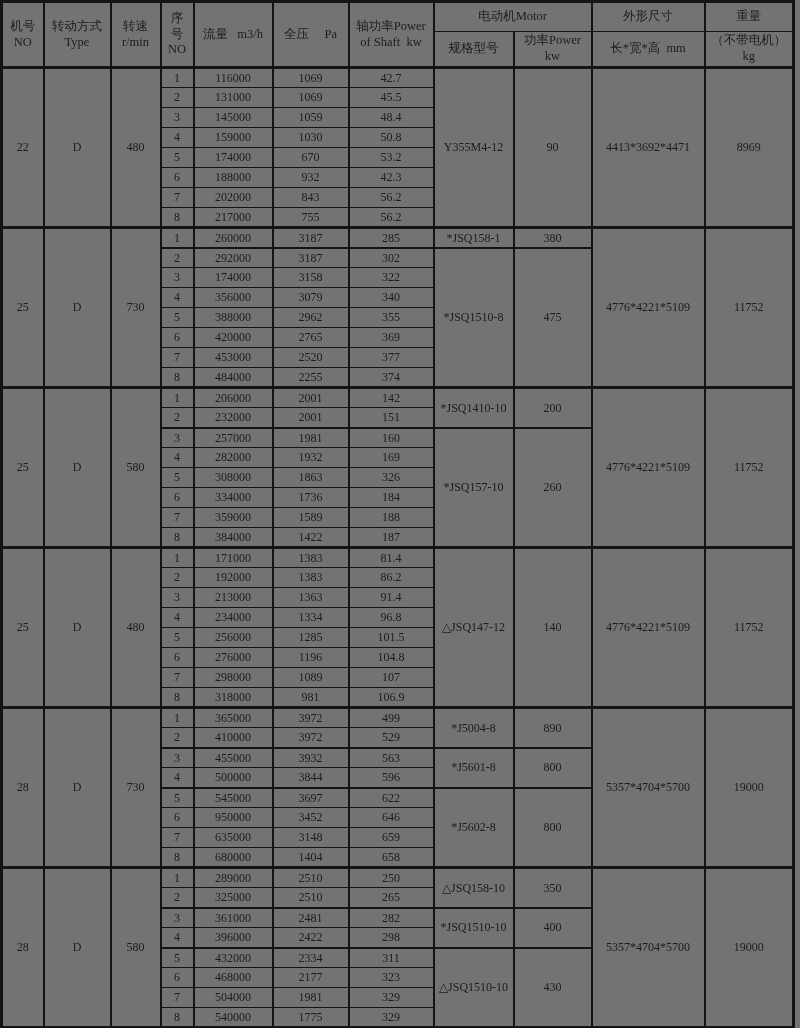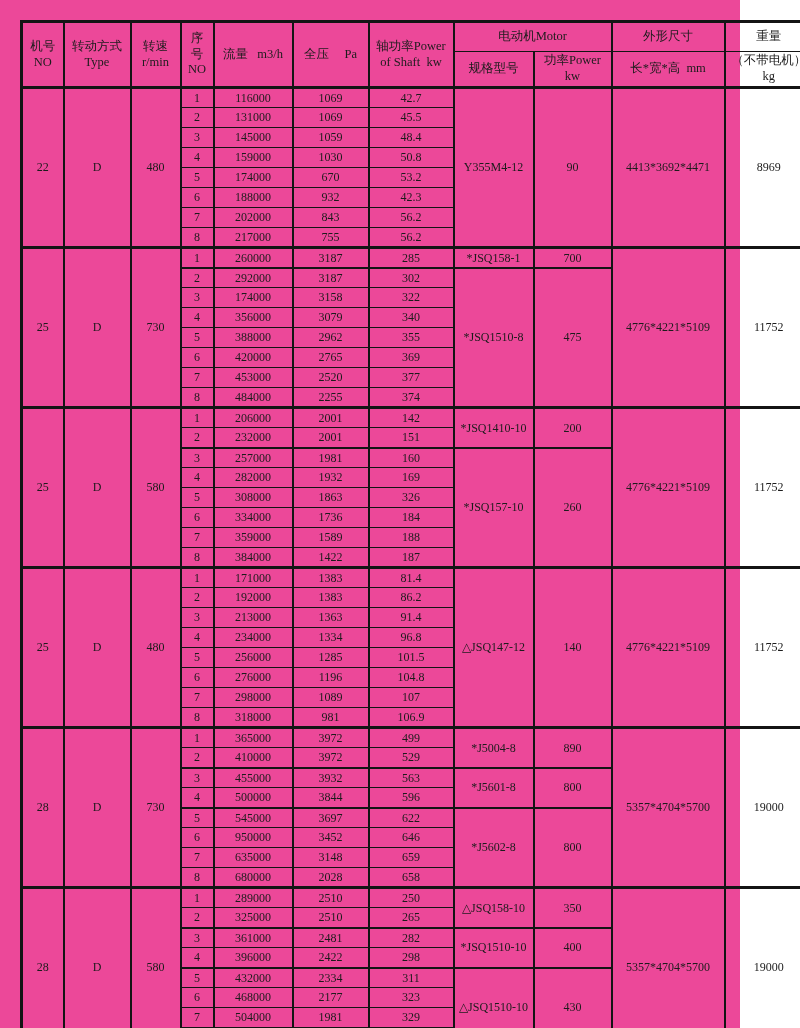--- a/index.html
+++ b/index.html
@@ -3,25 +3,25 @@
 <meta charset="utf-8">
 <style>
   html, body {
     margin: 0;
     padding: 0;
     background: #ffffff;
     font-family: "Liberation Serif", "DejaVu Serif", serif;
     color: #1c1c1c;
   }
   .page {
-    width: 740px;
+    width: 800px;
     height: 1028px;
-    background: #ec4899;
+    background: #737373;
     box-sizing: border-box;
-    padding: 20px;
+    padding: 0;
   }
   table.spec {
     border-collapse: collapse;
     table-layout: fixed;
     width: 792px;
     height: 1020px;
     border: 3px solid #141414;
   }
   .spec th, .spec td {
     border-top: 1px solid #141414;
@@ -152,21 +152,21 @@
         </tr>
         <tr>
           <td rowspan="8" class="block-start">25</td>
           <td rowspan="8" class="block-start">D</td>
           <td rowspan="8" class="block-start">730</td>
           <td class="block-start">1</td>
           <td class="block-start">260000</td>
           <td class="block-start">3187</td>
           <td class="block-start">285</td>
           <td rowspan="1" class="block-start">*JSQ158-1</td>
-          <td rowspan="1" class="block-start">700</td>
+          <td rowspan="1" class="block-start">380</td>
           <td rowspan="8" class="block-start">4776*4221*5109</td>
           <td rowspan="8" class="block-start">11752</td>
         </tr>
         <tr>
           <td class="group-start">2</td>
           <td class="group-start">292000</td>
           <td class="group-start">3187</td>
           <td class="group-start">302</td>
           <td rowspan="7" class="group-start">*JSQ1510-8</td>
           <td rowspan="7" class="group-start">475</td>
@@ -368,21 +368,21 @@
         </tr>
         <tr>
           <td>7</td>
           <td>635000</td>
           <td>3148</td>
           <td>659</td>
         </tr>
         <tr>
           <td>8</td>
           <td>680000</td>
-          <td>2028</td>
+          <td>1404</td>
           <td>658</td>
         </tr>
         <tr>
           <td rowspan="8" class="block-start">28</td>
           <td rowspan="8" class="block-start">D</td>
           <td rowspan="8" class="block-start">580</td>
           <td class="block-start">1</td>
           <td class="block-start">289000</td>
           <td class="block-start">2510</td>
           <td class="block-start">250</td>

